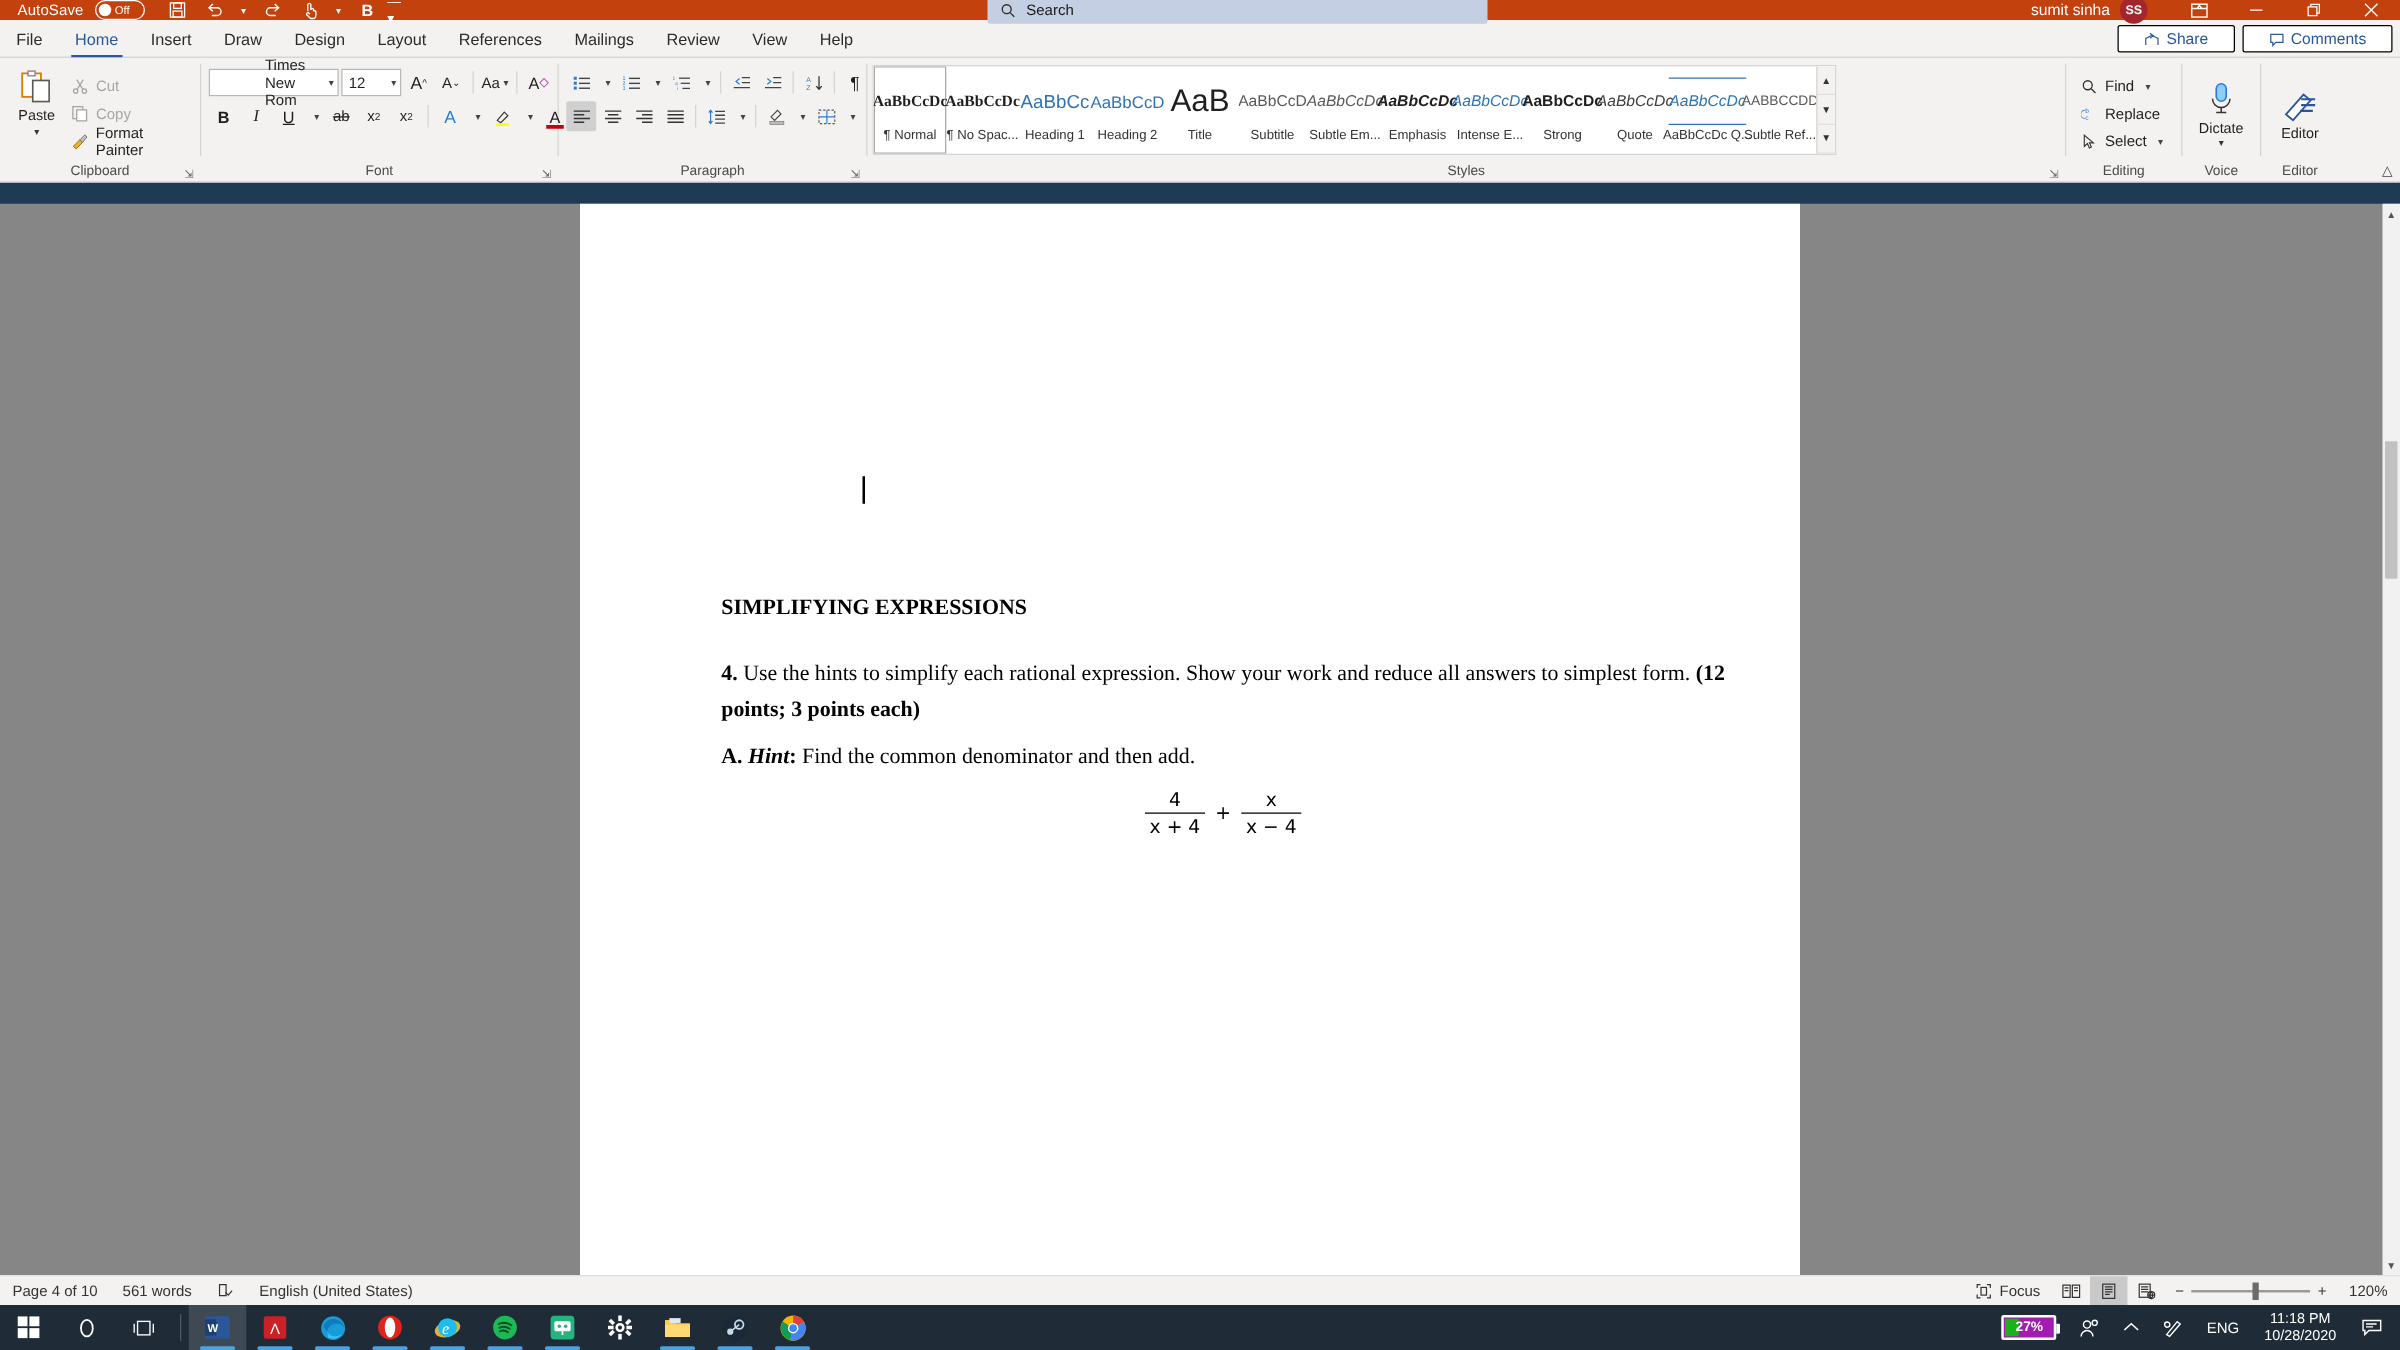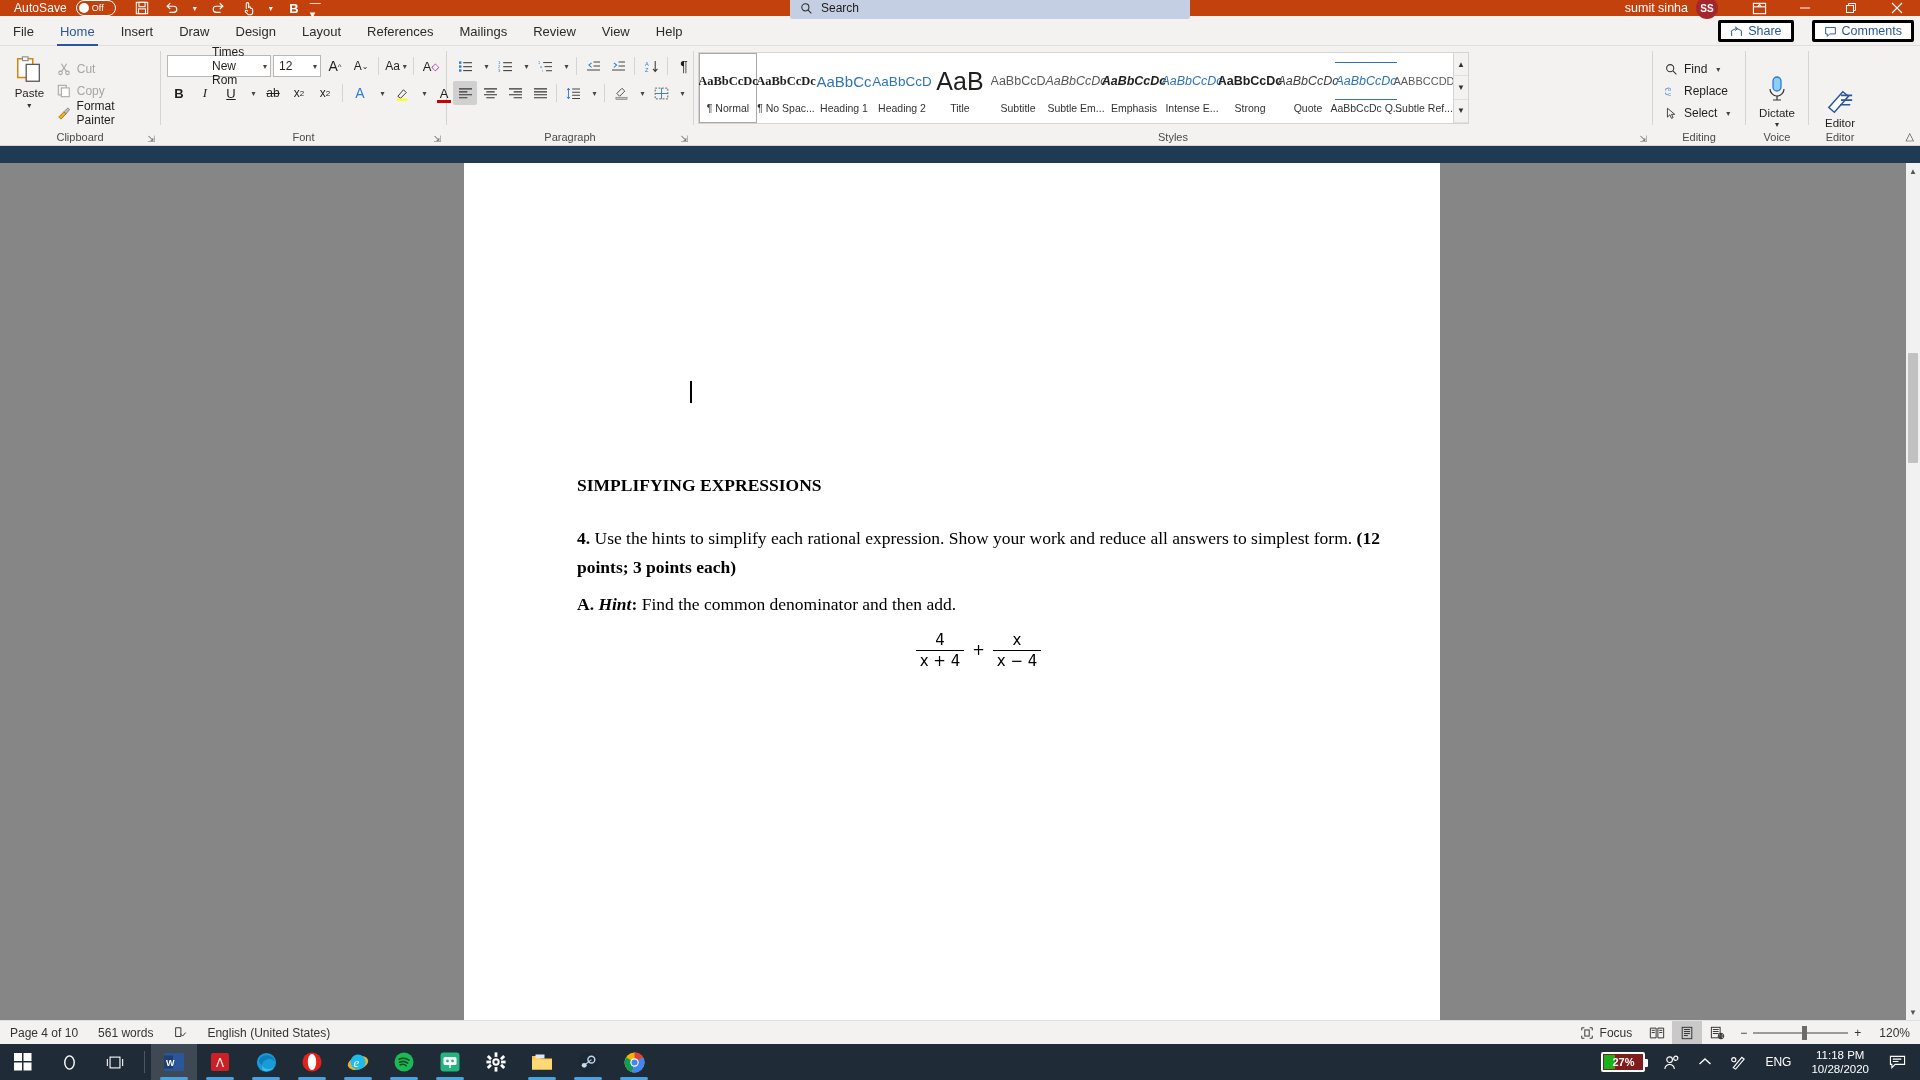--- a/index.html
+++ b/index.html
@@ -69,22 +69,22 @@
     position: relative; white-space: nowrap;
   }
   .tab.active { color: #2b579a; font-weight: normal; }
   .tab.active::after {
     content: ""; position: absolute; left: 10px; right: 10px; bottom: 0;
     height: 2px; background: #2b579a;
   }
   .tabstrip .spacer { flex: 1; }
   .share-btn, .comments-btn {
     display: flex; align-items: center; gap: 5px; font-size: 12.5px;
-    color: #2b579a; border: 3px solid #000000; border-radius: 2px;
-    padding: 0 9px; height: 22px; margin: 4px 6px 0 12px; background: #fff;
+    color: #2b579a; border: 1px solid #000000; border-radius: 2px;
+    padding: 0 20px; height: 22px; margin: 4px 6px 0 0; background: #fff;
   }
 
   
   .ribbon {
     height: 100px; background: #f3f2f1; display: flex;
     border-bottom: 1px solid #d6d4d2; position: relative;
   }
   .group { display: flex; flex-direction: column; position: relative; padding-top: 3px; }
   .group-body { flex: 1; display: flex; padding: 0 6px; }
   .group-label {
@@ -157,21 +157,21 @@
   }
 
   
   .edit-col { display: flex; flex-direction: column; justify-content: center; padding-top: 4px; }
   .edit-item {
     display: flex; align-items: center; gap: 6px; font-size: 12px;
     color: #201f1e; height: 22px; padding: 0 6px;
   }
   .big-btn {
     width: 58px; display: flex; flex-direction: column; align-items: center;
-    justify-content: flex-end; padding-top: 5px; gap: 1px; font-size: 11.5px;
+    justify-content: center; padding-top: 5px; gap: 1px; font-size: 11.5px;
     color: #201f1e;
   }
   .ribbon-collapse {
     position: absolute; right: 6px; bottom: 2px; font-size: 11px; color: #444;
   }
 
   
   .docarea {
     position: absolute; top: 163px; left: 0; right: 0; bottom: 60px;
     background: #868686;
@@ -255,21 +255,21 @@
   }
   .tb-item.word-active { background: rgba(255,255,255,.14); }
   .tb-divider { width: 1px; height: 22px; background: #4a5866; margin: 0 6px; }
   .tray { margin-left: auto; display: flex; align-items: center; gap: 2px; padding-right: 6px; }
   .tray-item {
     height: 36px; display: flex; align-items: center; justify-content: center;
     padding: 0 8px; font-size: 12px; color: #fff;
   }
   .battery {
     border: 2px solid #fff; border-radius: 2px; width: 44px; height: 20px;
-    display: flex; align-items: center; position: relative; background: #7f1d1d;
+    display: flex; align-items: center; position: relative; background: #a21caf;
   }
   .battery::after {
     content: ""; position: absolute; right: -5px; top: 5px; width: 3px; height: 8px;
     background: #fff; border-radius: 0 1px 1px 0;
   }
   .battery .fill { position: absolute; left: 1px; top: 1px; bottom: 1px; width: 26%; background: #19b219; }
   .battery .pct {
     position: relative; z-index: 2; width: 100%; text-align: center;
     font-size: 11px; color: #fff; font-weight: bold;
   }

